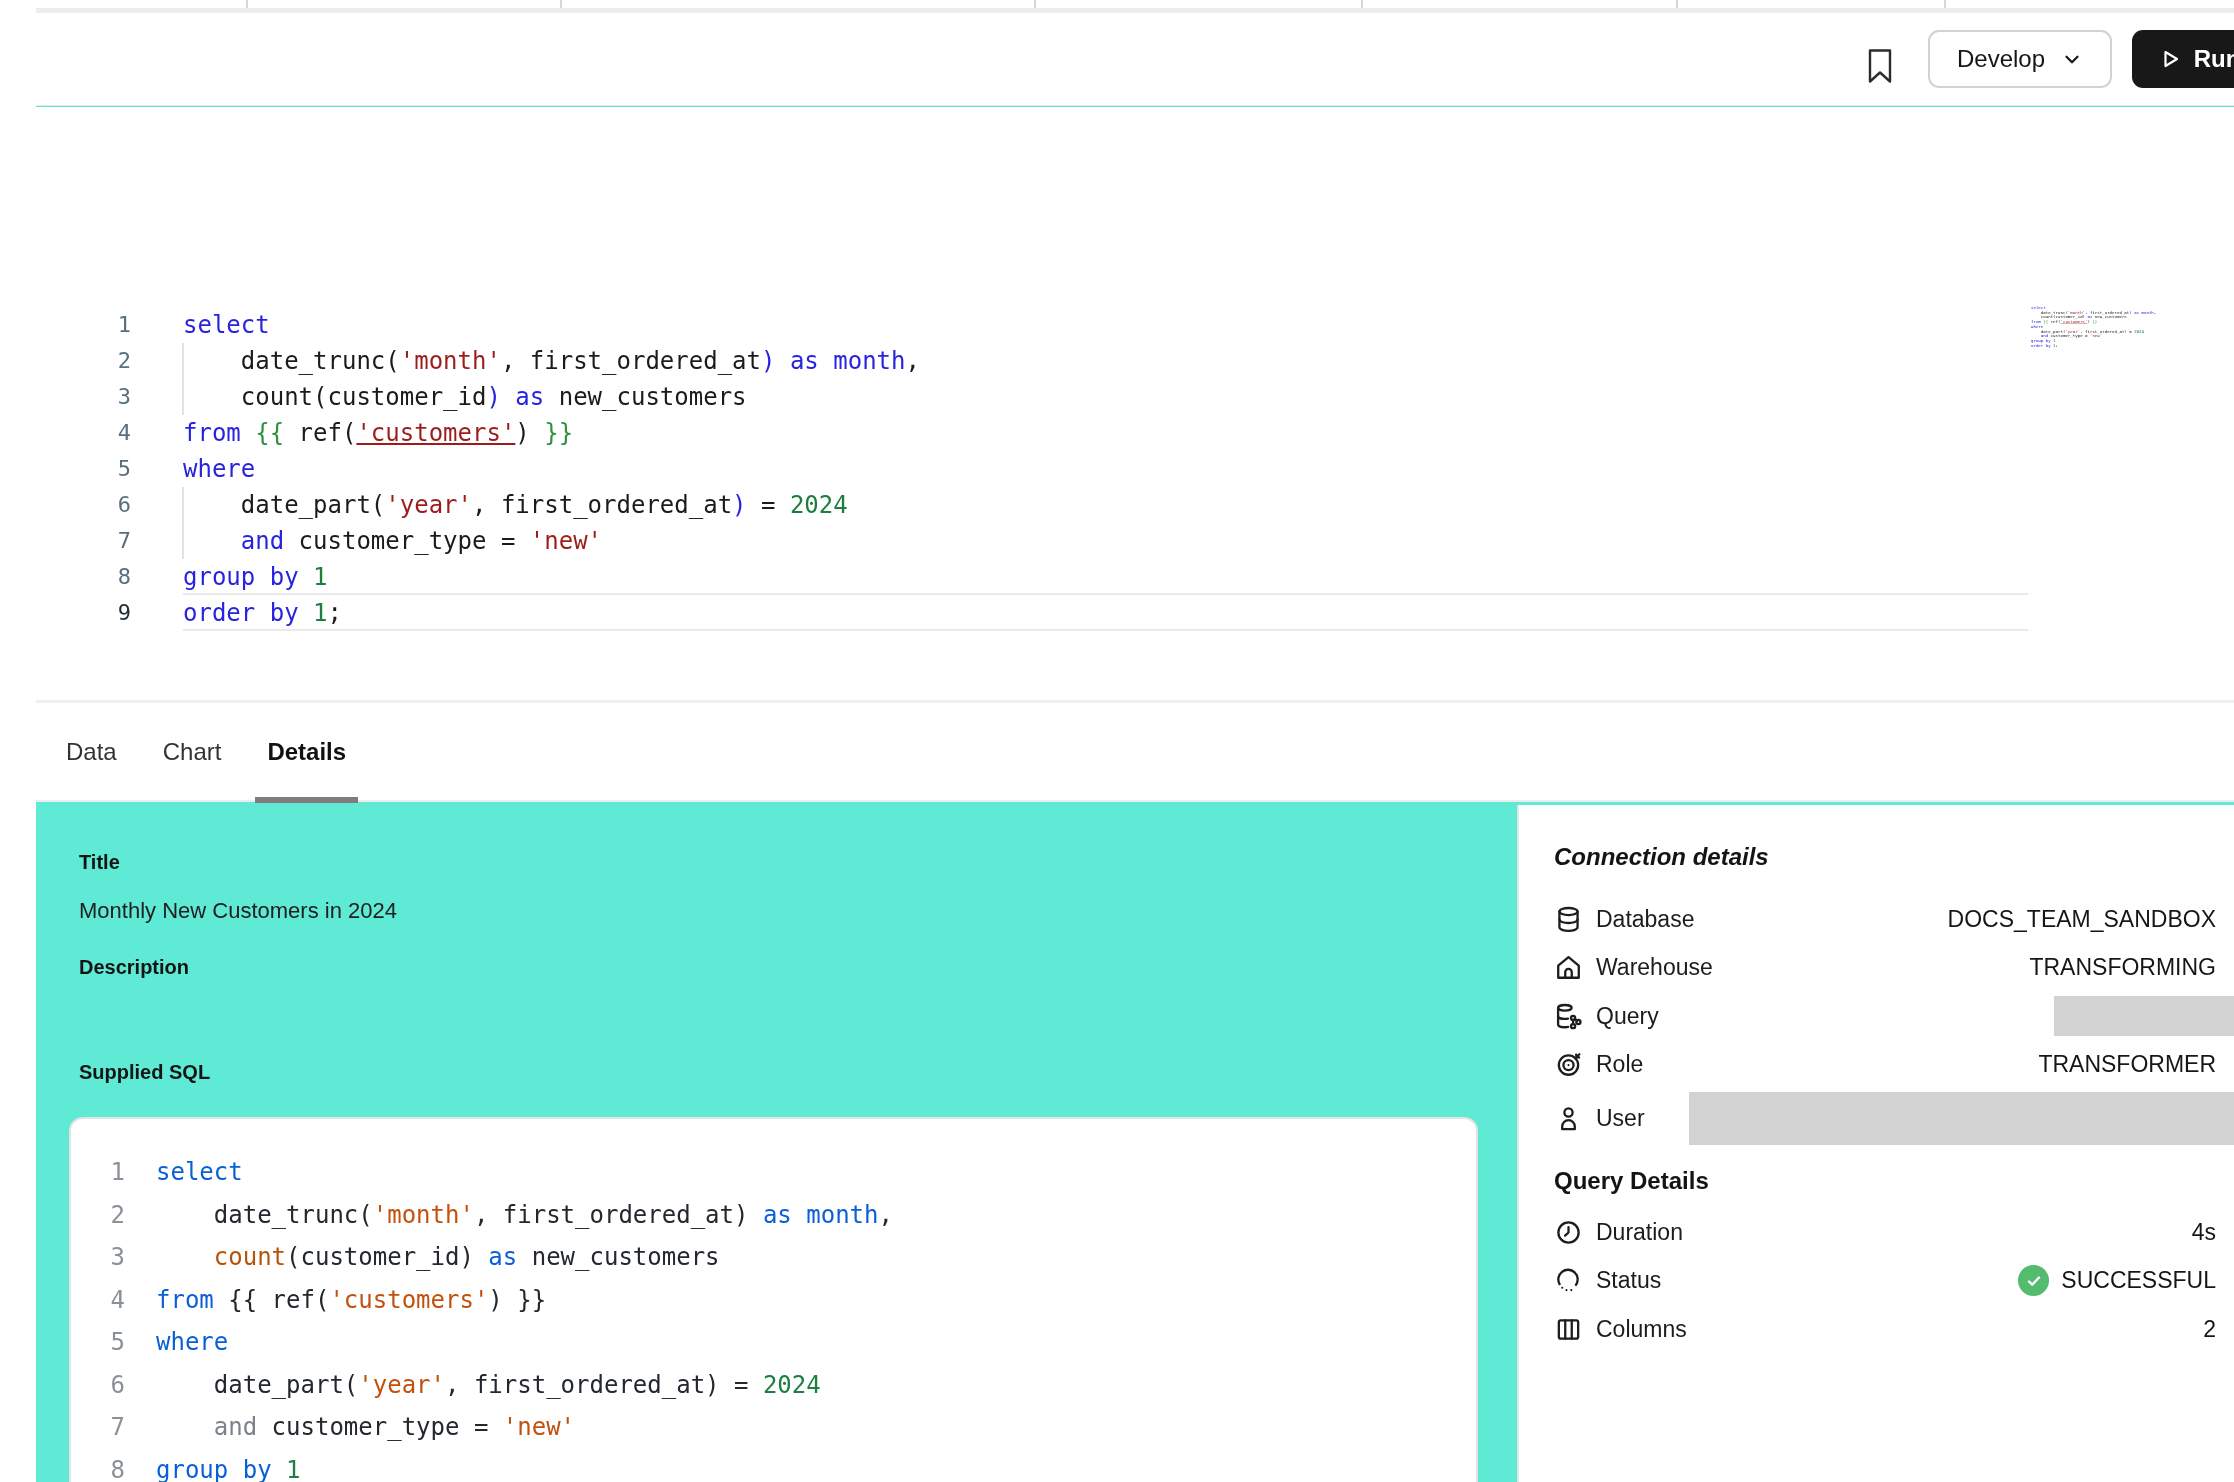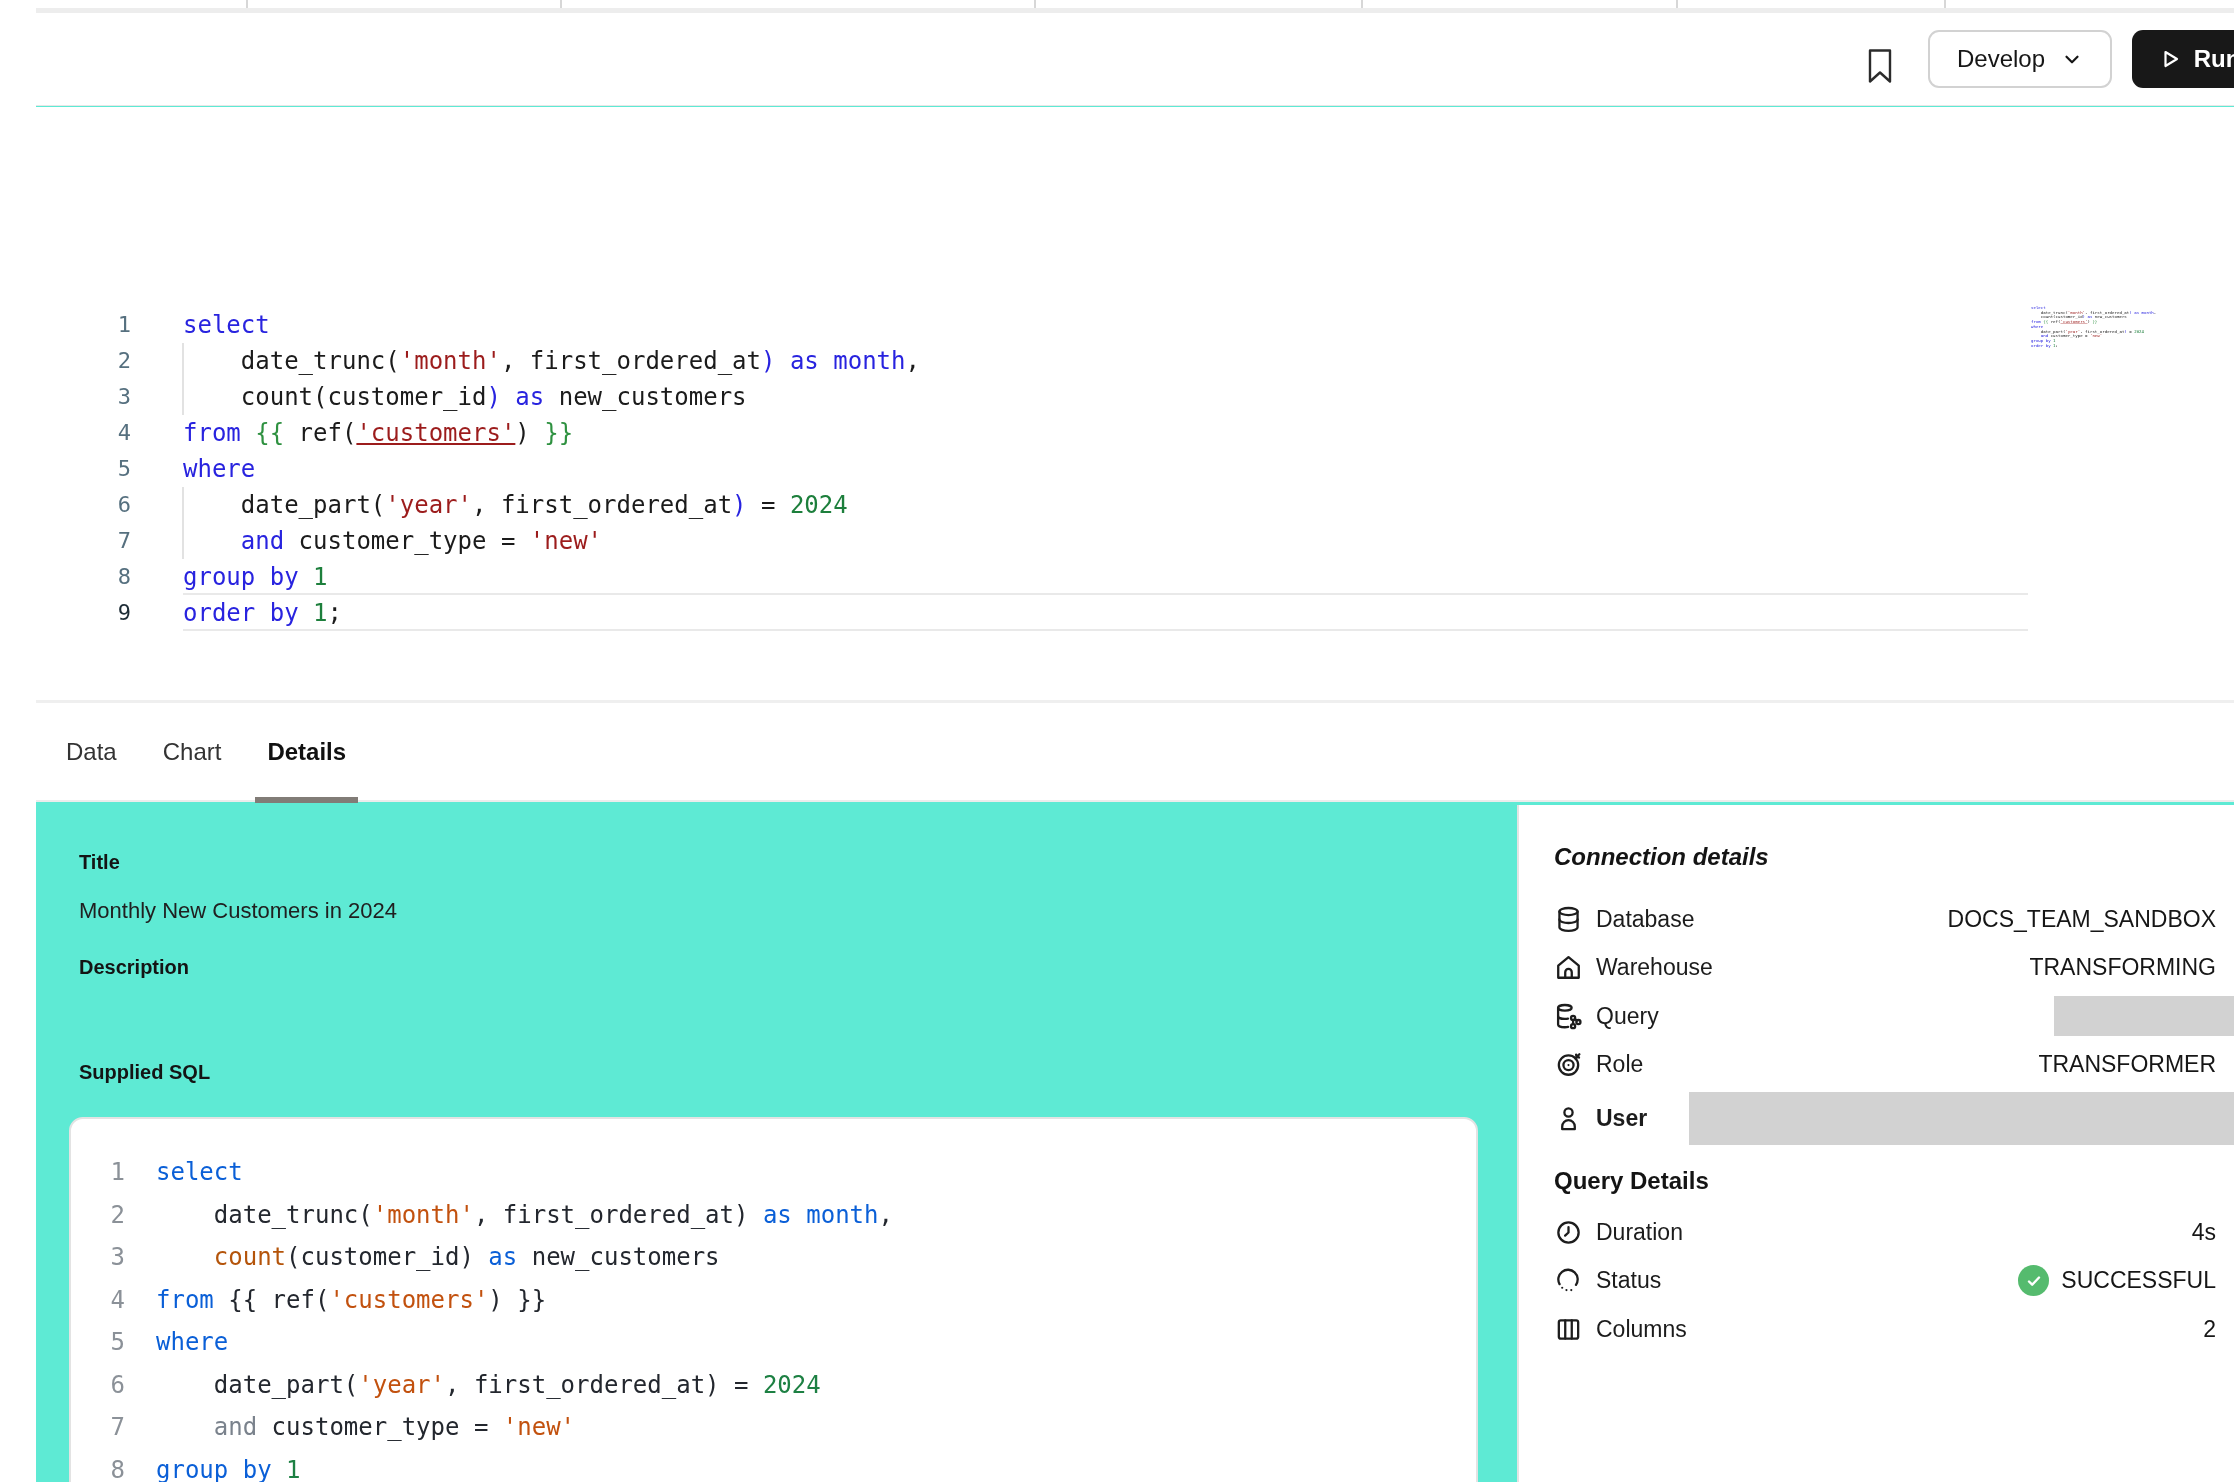--- a/index.html
+++ b/index.html
@@ -247,21 +247,21 @@
               <circle cx="12" cy="12.5" r="0.9" fill="currentColor"></circle>
               <path d="M17.6 6.9 L21 3.5 M18.7 5.8 l2 .4 M18.7 5.8 l-.4 -2" fill="none" stroke="currentColor" stroke-width="1.9" stroke-linecap="round" stroke-linejoin="round"></path>
             </svg>
           </span>
           <span class="rlabel">Role</span>
           <span class="spacer"></span>
           <span class="rvalue">
             <span>TRANSFORMER</span>
           </span>
         </div>
-        <div class="info-row" style="height: 58px; font-weight: bold;">
+        <div class="info-row" style="height: 58px;">
           <span class="ric">
             <svg width="29" height="29" viewBox="0 0 24 24">
               <circle cx="12" cy="7" r="3.4" fill="none" stroke="currentColor" stroke-width="1.9" stroke-linecap="round" stroke-linejoin="round"></circle>
               <path d="M6.8 20.8 v-2.2 a5.2 5.2 0 0 1 5.2 -5.2 a5.2 5.2 0 0 1 5.2 5.2 v2.2 Z" fill="none" stroke="currentColor" stroke-width="1.9" stroke-linecap="round" stroke-linejoin="round"></path>
             </svg>
           </span>
           <span class="rlabel">User</span>
           <span class="spacer"></span>
           <span class="redact-lg"></span>
         </div>

